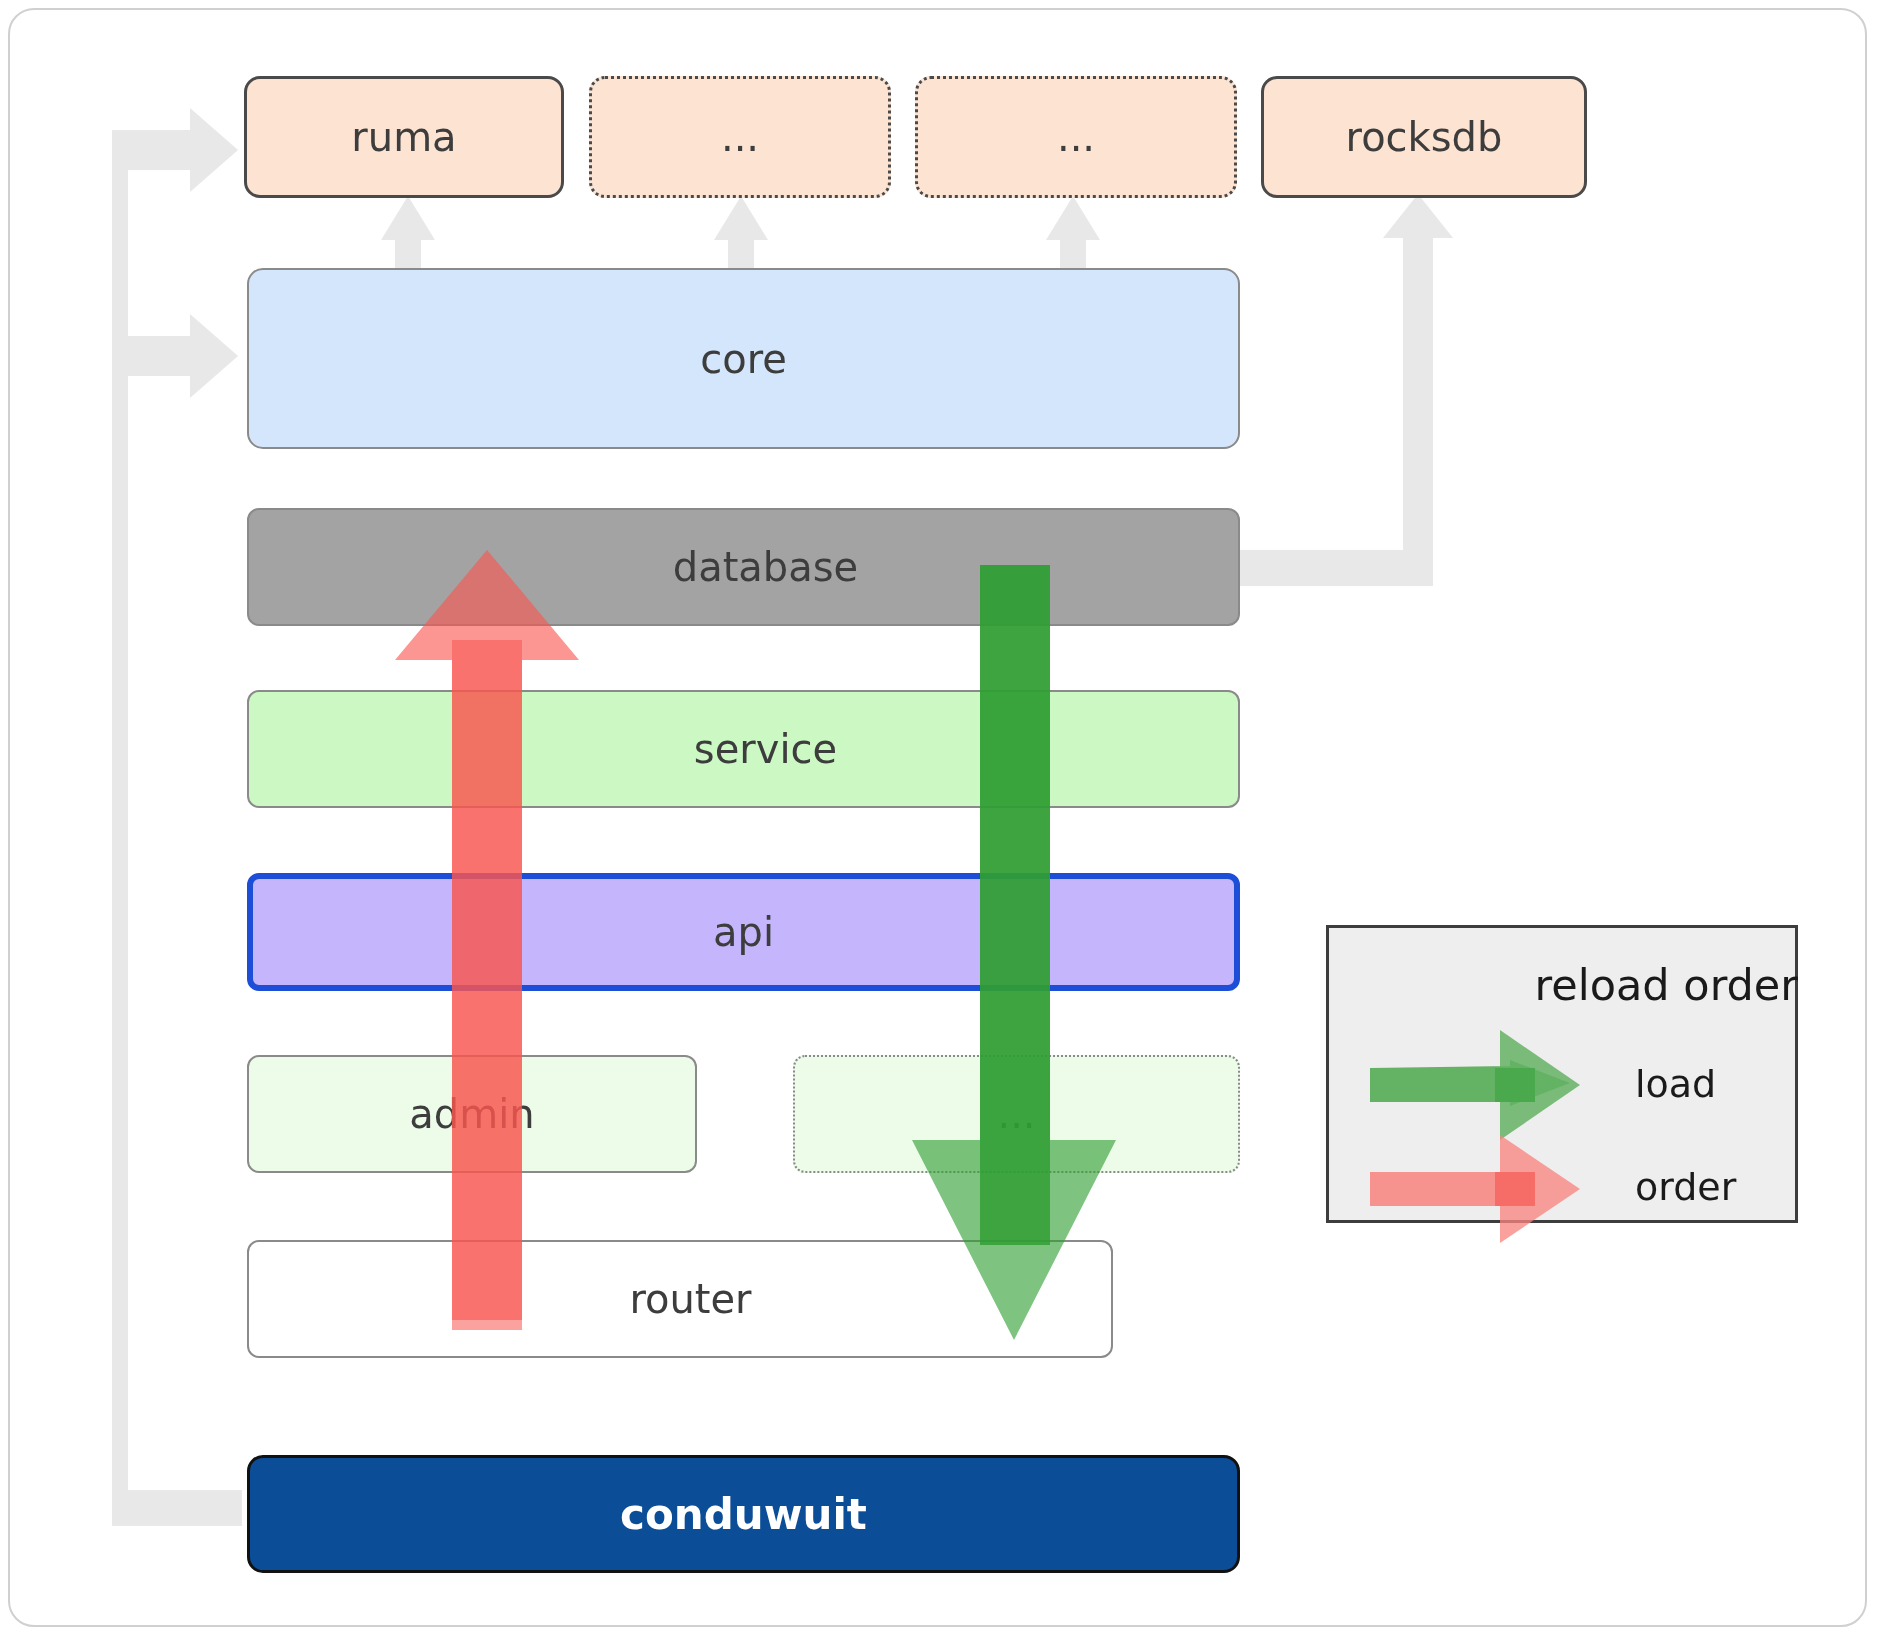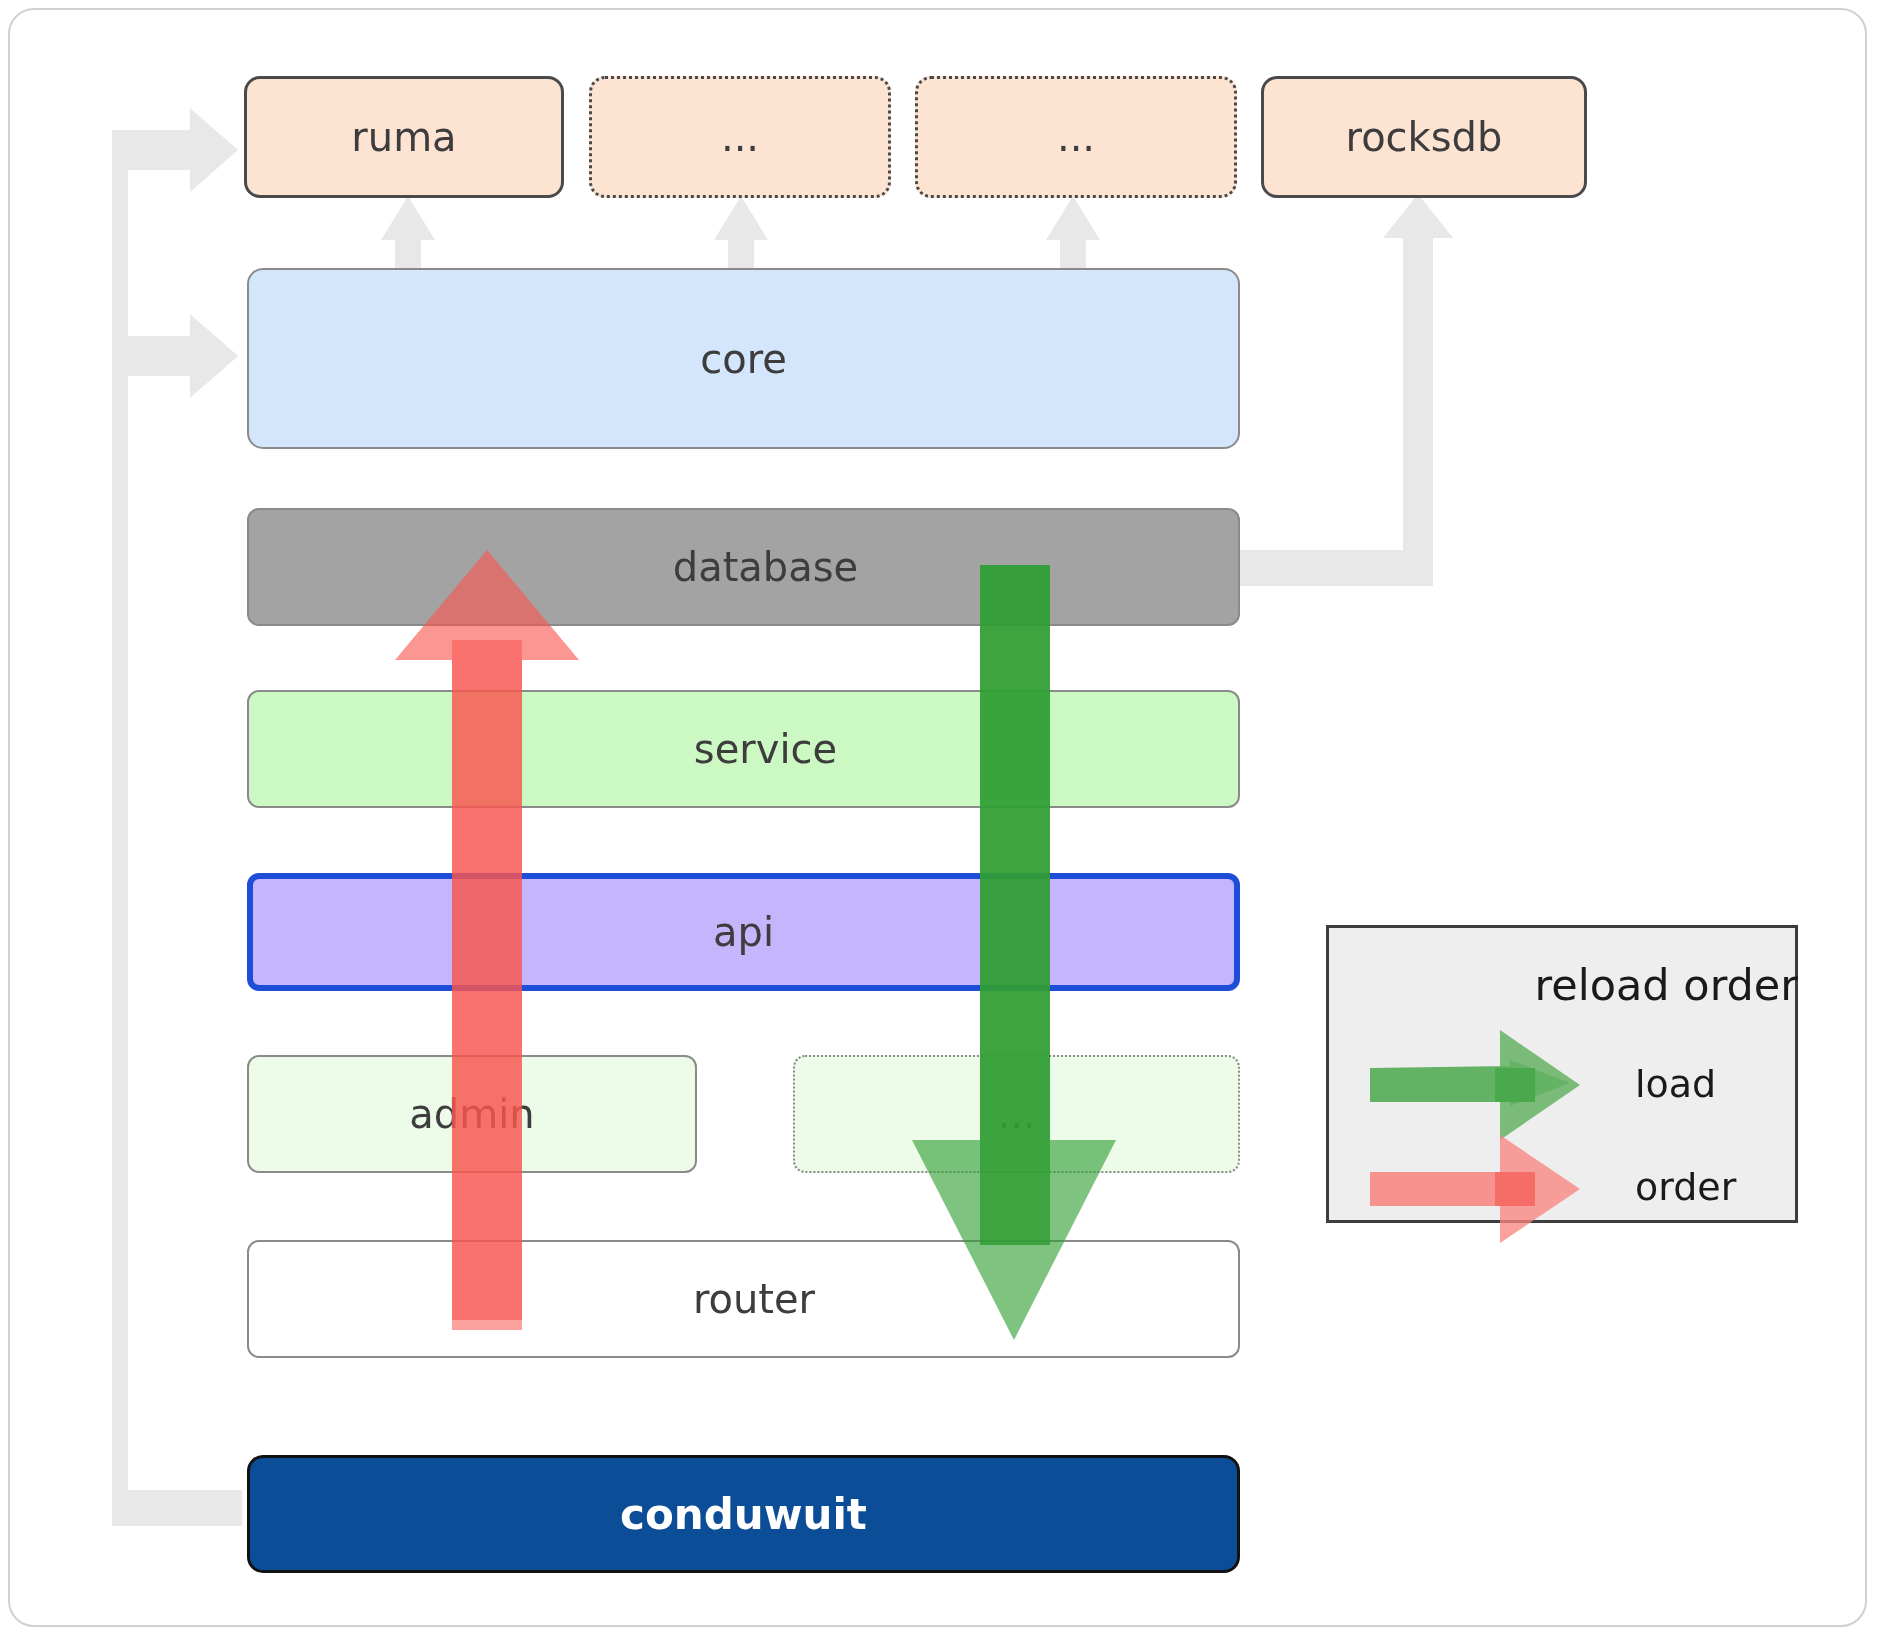--- a/index.html
+++ b/index.html
@@ -200,21 +200,21 @@
   </div>
 
   <div class="node admin" style="left:247px; top:1055px; width:450px; height:118px;">
     <span>admin</span>
   </div>
 
   <div class="node ellipsis-lay" style="left:793px; top:1055px; width:447px; height:118px;">
     <span>...</span>
   </div>
 
-  <div class="node router" style="left:247px; top:1240px; width:993px; height:118px;padding-left:21px;">
+  <div class="node router" style="left:247px; top:1240px; width:866px; height:118px;padding-left:21px;">
     <span>router</span>
   </div>
 
   <div class="node app" style="left:247px; top:1455px; width:993px; height:118px;">
     <span>conduwuit</span>
   </div>
 
   <svg class="layer z-top" viewBox="0 0 1883 1643">
 
     <g opacity="0.62">

